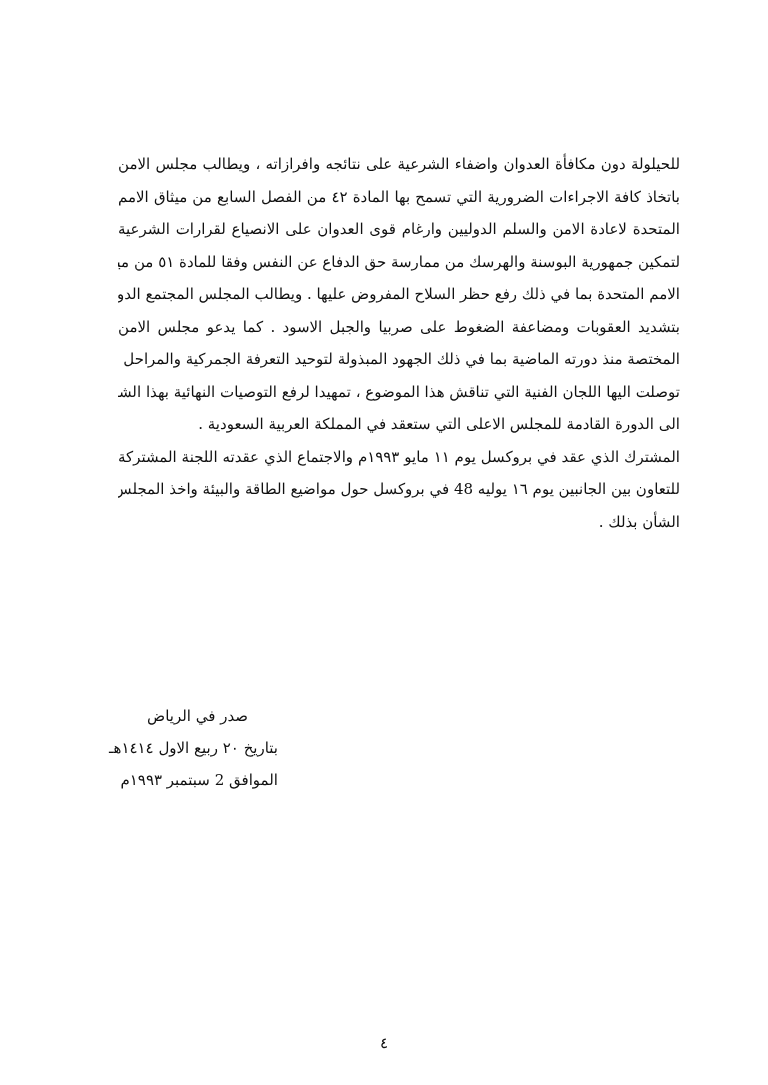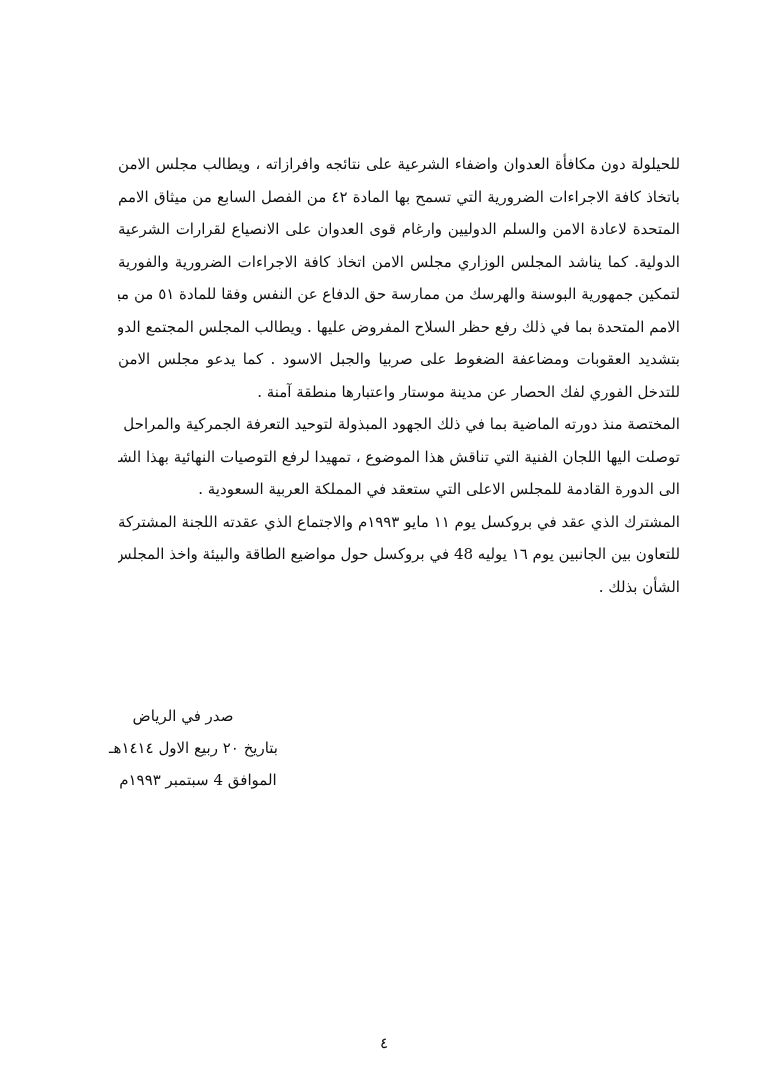--- a/index.html
+++ b/index.html
@@ -5,55 +5,53 @@
     html, body { margin: 0; padding: 0; background: #ffffff; }
     body { width: 768px; height: 1085px; position: relative; overflow: hidden;
            font-family: "DejaVu Serif", "Liberation Serif", serif; color: #111; }
     .page { position: absolute; left: 0; top: 12px; width: 768px; height: 1085px; background: #fff; }
     .body-text { position: absolute; left: 118px; width: 562px; top: 136px; direction: rtl; }
     .line { height: 32.5px; line-height: 32.5px; font-size: 15px; white-space: nowrap;
             text-align: justify; text-align-last: justify; overflow: hidden; }
     .line.last { text-align-last: right; }
     .line.indent { padding-right: 40px; }
     .signature { position: absolute; left: 118px; width: 160px; top: 688px; direction: rtl; }
-    .sig-line { height: 32px; line-height: 32px; font-size: 15px; white-space: nowrap; text-align: center; }
+    .sig-line { height: 32px; line-height: 32px; font-size: 15px; white-space: nowrap; text-align: right; }
     .sig-line.first { padding-right: 30px; }
     .page-number { position: absolute; left: 0; width: 768px; top: 1022px; text-align: center;
                    font-size: 15px; direction: rtl; }
   </style>
 </head>
 <body>
 
 <div class="page">
   <div class="body-text">
 
     <div>
       <div class="line">للحيلولة دون مكافأة العدوان واضفاء الشرعية على نتائجه وافرازاته ، ويطالب مجلس الامن</div>
       <div class="line">باتخاذ كافة الاجراءات الضرورية التي تسمح بها المادة ٤٢ من الفصل السابع من ميثاق الامم</div>
       <div class="line">المتحدة لاعادة الامن والسلم الدوليين وارغام قوى العدوان على الانصياع لقرارات الشرعية</div>
-      <div class="line">الدولية. كما يناشد المجلس الوزاري مجلس الامن اتخاذ كافة الاجراءات الضرورية والفورية</div>
       <div class="line">لتمكين جمهورية البوسنة والهرسك من ممارسة حق الدفاع عن النفس وفقا للمادة ٥١ من ميثاق</div>
       <div class="line">الامم المتحدة بما في ذلك رفع حظر السلاح المفروض عليها . ويطالب المجلس المجتمع الدولي</div>
       <div class="line">بتشديد العقوبات ومضاعفة الضغوط على صربيا والجبل الاسود . كما يدعو مجلس الامن</div>
-      <div class="line last">للتدخل الفوري لفك الحصار عن مدينة موستار واعتبارها منطقة آمنة .</div>
     </div>
 
     <div>
       <div class="line">المختصة منذ دورته الماضية بما في ذلك الجهود المبذولة لتوحيد التعرفة الجمركية والمراحل التي</div>
       <div class="line">توصلت اليها اللجان الفنية التي تناقش هذا الموضوع ، تمهيدا لرفع التوصيات النهائية بهذا الشأن</div>
       <div class="line last">الى الدورة القادمة للمجلس الاعلى التي ستعقد في المملكة العربية السعودية .</div>
     </div>
 
     <div>
       <div class="line">المشترك الذي عقد في بروكسل يوم ١١ مايو ١٩٩٣م والاجتماع الذي عقدته اللجنة المشتركة</div>
       <div class="line">للتعاون بين الجانبين يوم ١٦ يوليه 48 في بروكسل حول مواضيع الطاقة والبيئة واخذ المجلس</div>
       <div class="line last">الشأن بذلك .</div>
     </div>
   </div>
 
   <div class="signature">
     <div class="sig-line first">صدر في الرياض</div>
     <div class="sig-line">بتاريخ ٢٠ ربيع الاول ١٤١٤هـ</div>
-    <div class="sig-line">الموافق 4 سبتمبر ١٩٩٣م</div>
+    <div class="sig-line">الموافق 2 سبتمبر ١٩٩٣م</div>
   </div>
 
   <div class="page-number">٤</div>
 </div>
 
 </body></html>

